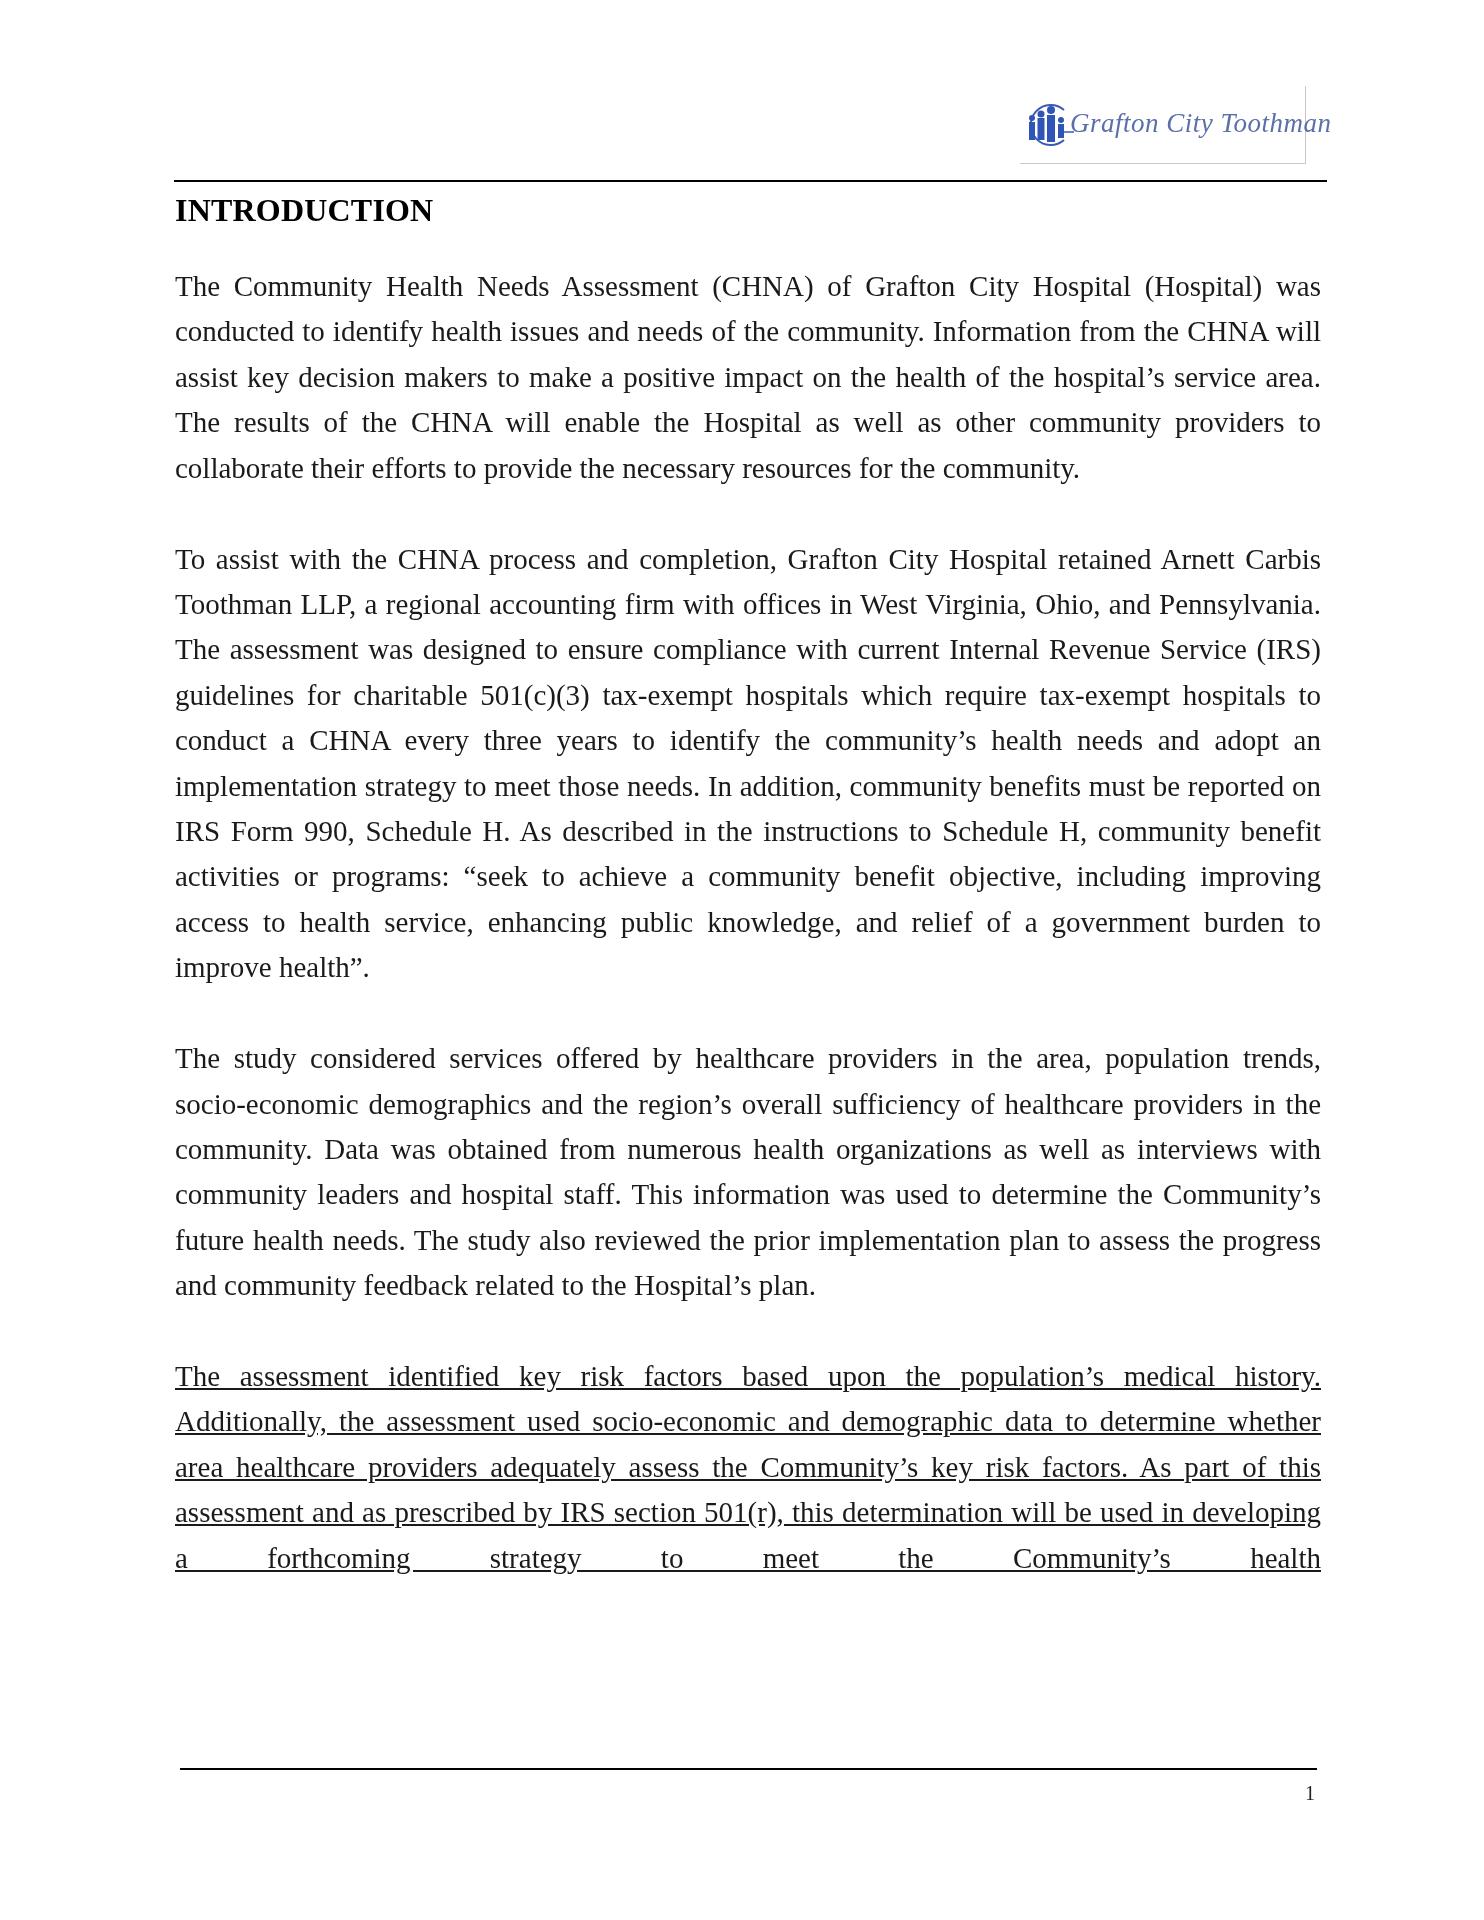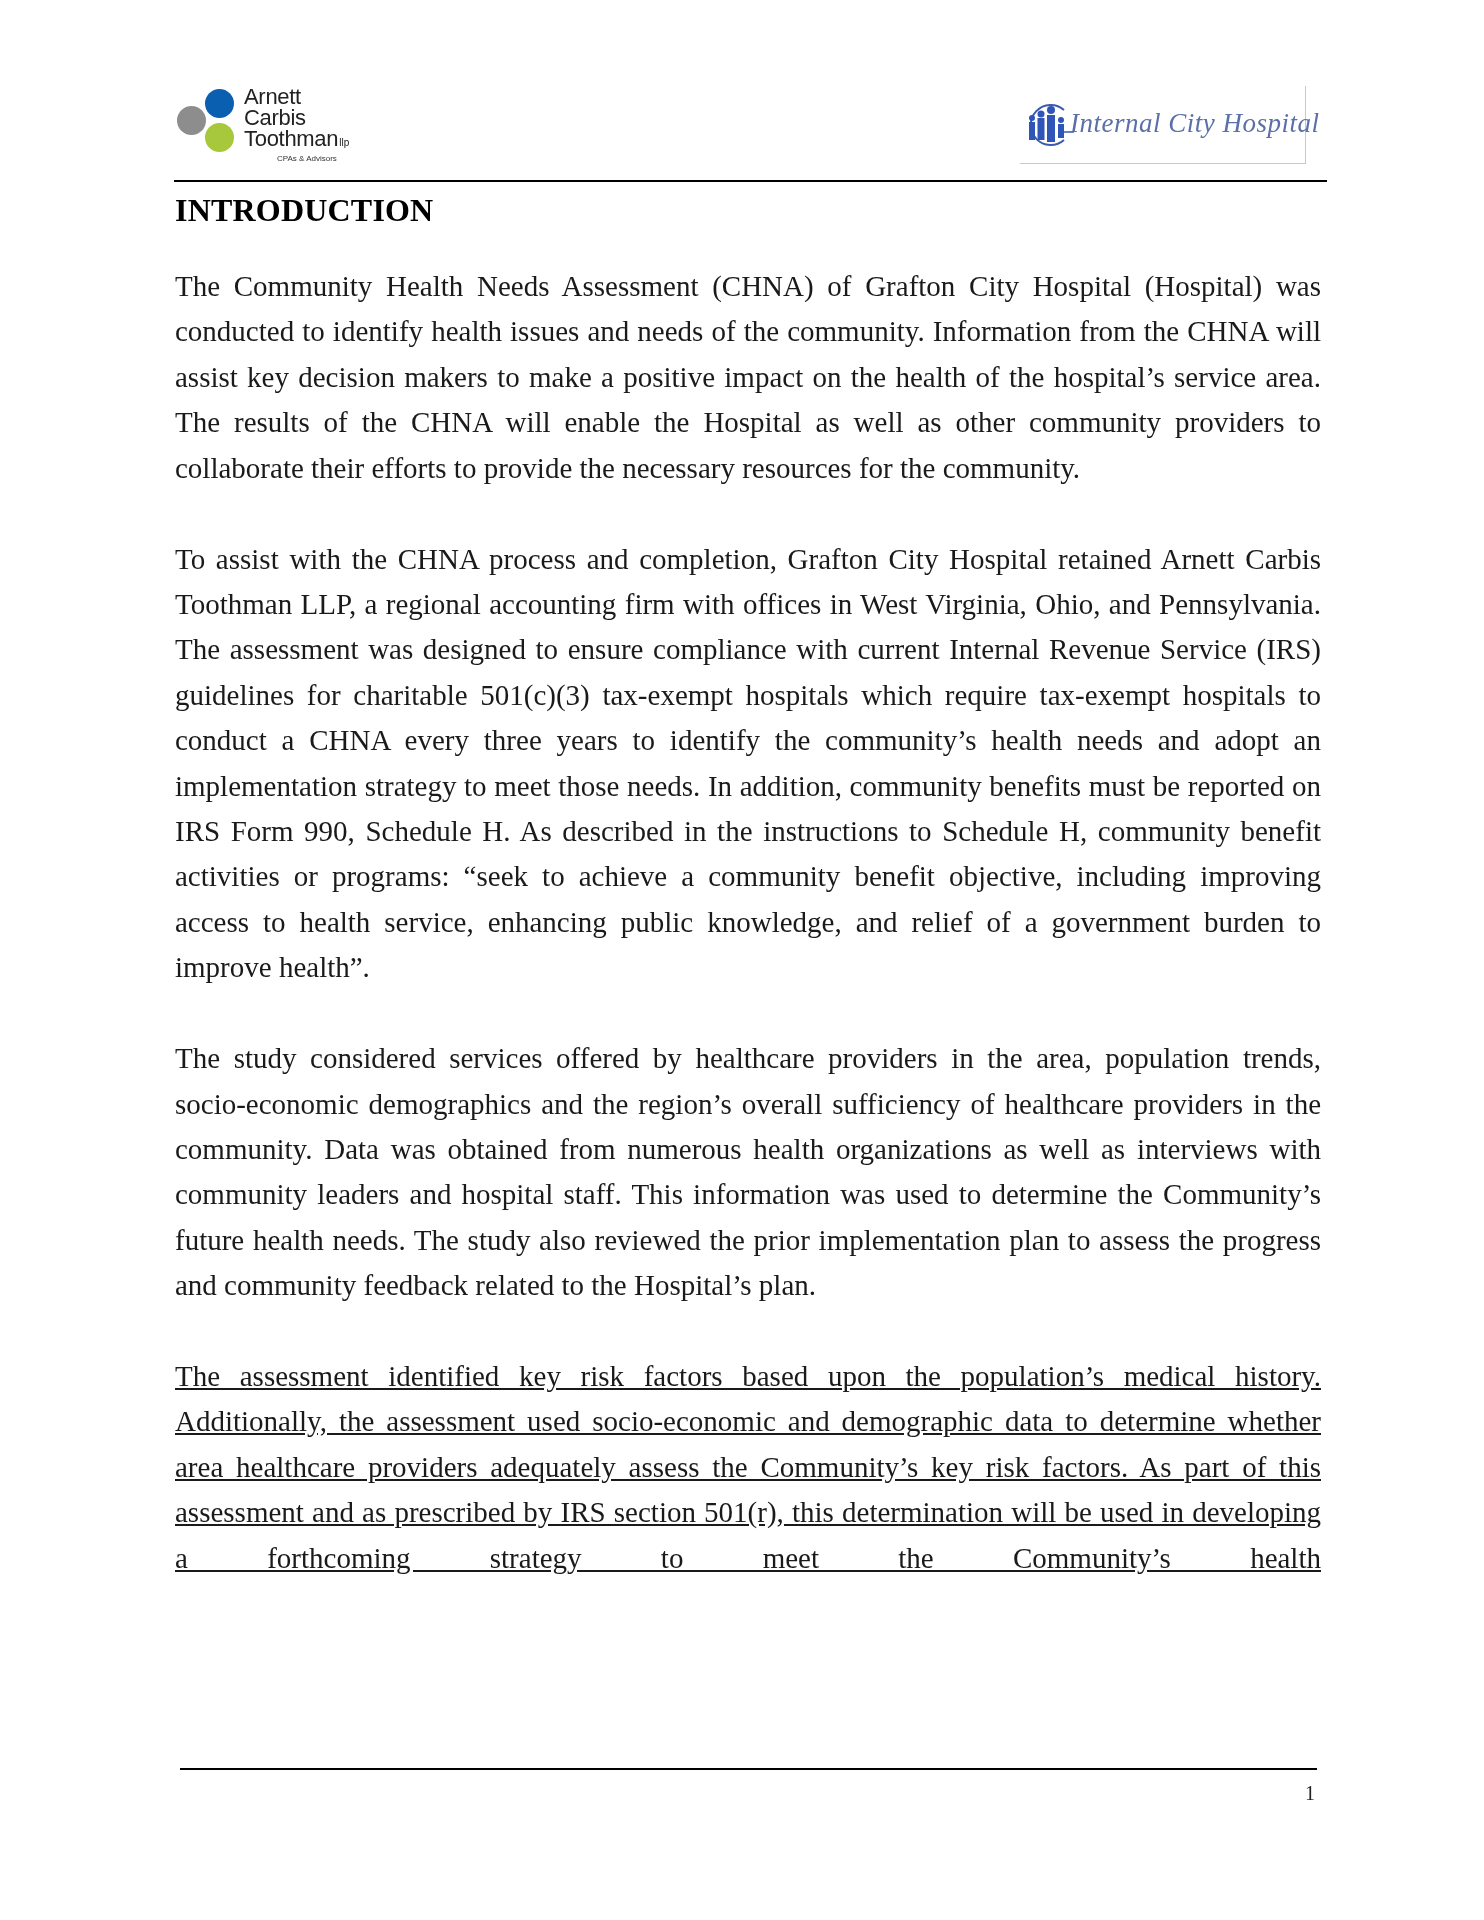--- a/index.html
+++ b/index.html
@@ -147,46 +147,35 @@
       top: 1782px;
       font-size: 20px;
       color: #222;
     }
   </style>
 </head>
 <body>
 
 <div class="page">
 
-  <div class="act-logo">
-    <div class="dot blue"></div>
-    <div class="dot gray"></div>
-    <div class="dot green"></div>
-    <div class="name">
-      <span>Arnett</span>
-      <span>Carbis</span>
-      <span><span style="display:inline">Toothman</span><span class="llp" style="display:inline">llp</span></span>
-    </div>
-    <div class="tagline">CPAs &amp; Advisors</div>
-  </div>
 
   <div class="gch-logo">
     <svg class="icon" viewBox="0 0 50 46" xmlns="http://www.w3.org/2000/svg">
       <path d="M40 8 A20 20 0 1 0 40 38" fill="none" stroke="#3a5bb0" stroke-width="2"></path>
       <line x1="38" y1="30" x2="50" y2="30" stroke="#3a5bb0" stroke-width="1.5"></line>
       <circle cx="8" cy="16" r="3" fill="#2f55b8"></circle>
       <rect x="5" y="20" width="6" height="18" fill="#2f55b8"></rect>
       <circle cx="17" cy="12" r="3.5" fill="#2f55b8"></circle>
       <rect x="13.5" y="16" width="7" height="22" fill="#2f55b8"></rect>
       <circle cx="27" cy="8" r="4" fill="#2f55b8"></circle>
       <rect x="23" y="13" width="8" height="27" fill="#2f55b8"></rect>
       <circle cx="37" cy="18" r="3" fill="#2f55b8"></circle>
       <rect x="34" y="22" width="6" height="14" fill="#2f55b8"></rect>
     </svg>
-    <div class="text">Internal City Hospital</div>
+    <div class="text">Grafton City Toothman</div>
   </div>
 
   <div class="header-rule"></div>
 
   <h1 class="section-title">INTRODUCTION</h1>
 
   <div class="content">
     <p class="para">The Community Health Needs Assessment (CHNA) of Grafton City Hospital (Hospital) was conducted to identify health issues and needs of the community. Information from the CHNA will assist key decision makers to make a positive impact on the health of the hospital’s service area. The results of the CHNA will enable the Hospital as well as other community providers to collaborate their efforts to provide the necessary resources for the community.</p>
     <p class="para">To assist with the CHNA process and completion, Grafton City Hospital retained Arnett Carbis Toothman LLP, a regional accounting firm with offices in West Virginia, Ohio, and Pennsylvania. The assessment was designed to ensure compliance with current  Internal Revenue Service (IRS) guidelines for charitable 501(c)(3) tax-exempt hospitals which require tax-exempt hospitals to conduct a CHNA every three years to identify the community’s health needs and adopt an  implementation strategy to meet those needs. In addition, community benefits must be reported on IRS Form 990, Schedule H. As described in the instructions to Schedule H, community benefit activities or programs: “seek to achieve a community benefit objective, including improving access to health service, enhancing public knowledge, and relief of a government burden to improve health”.</p>
     <p class="para">The study considered services offered by healthcare providers in the area, population trends, socio-economic demographics and the region’s overall sufficiency of healthcare providers in the community.  Data was obtained from numerous health organizations as well as interviews with community leaders and hospital staff.  This information was used to determine the Community’s future health needs.  The study also reviewed the prior implementation plan to assess the progress and community feedback related to the Hospital’s plan.</p>

